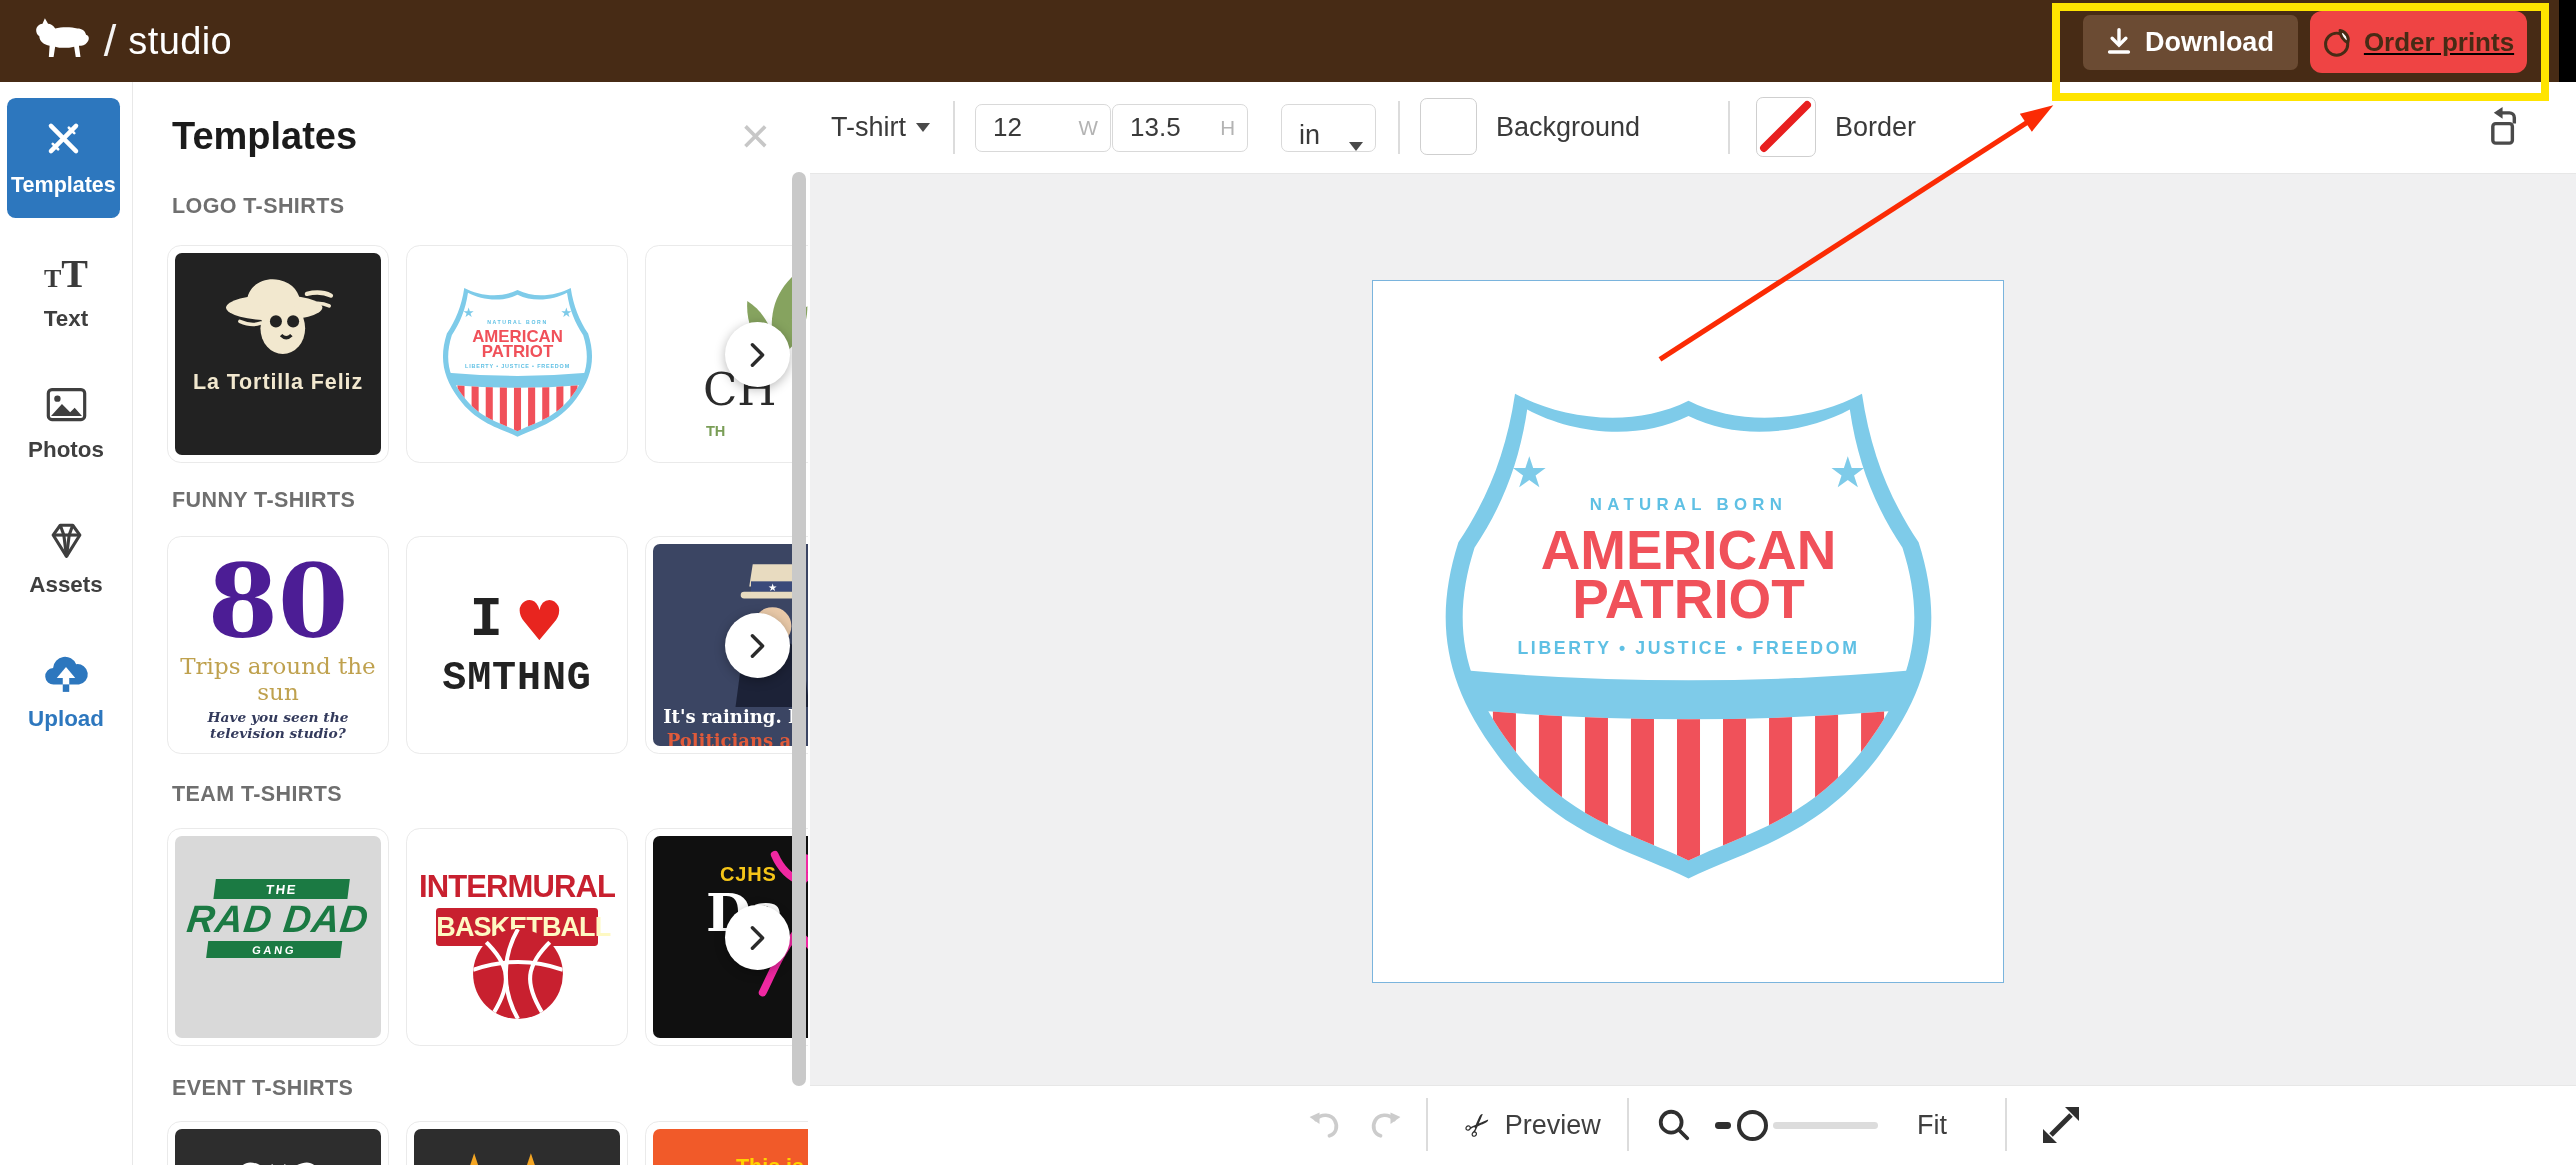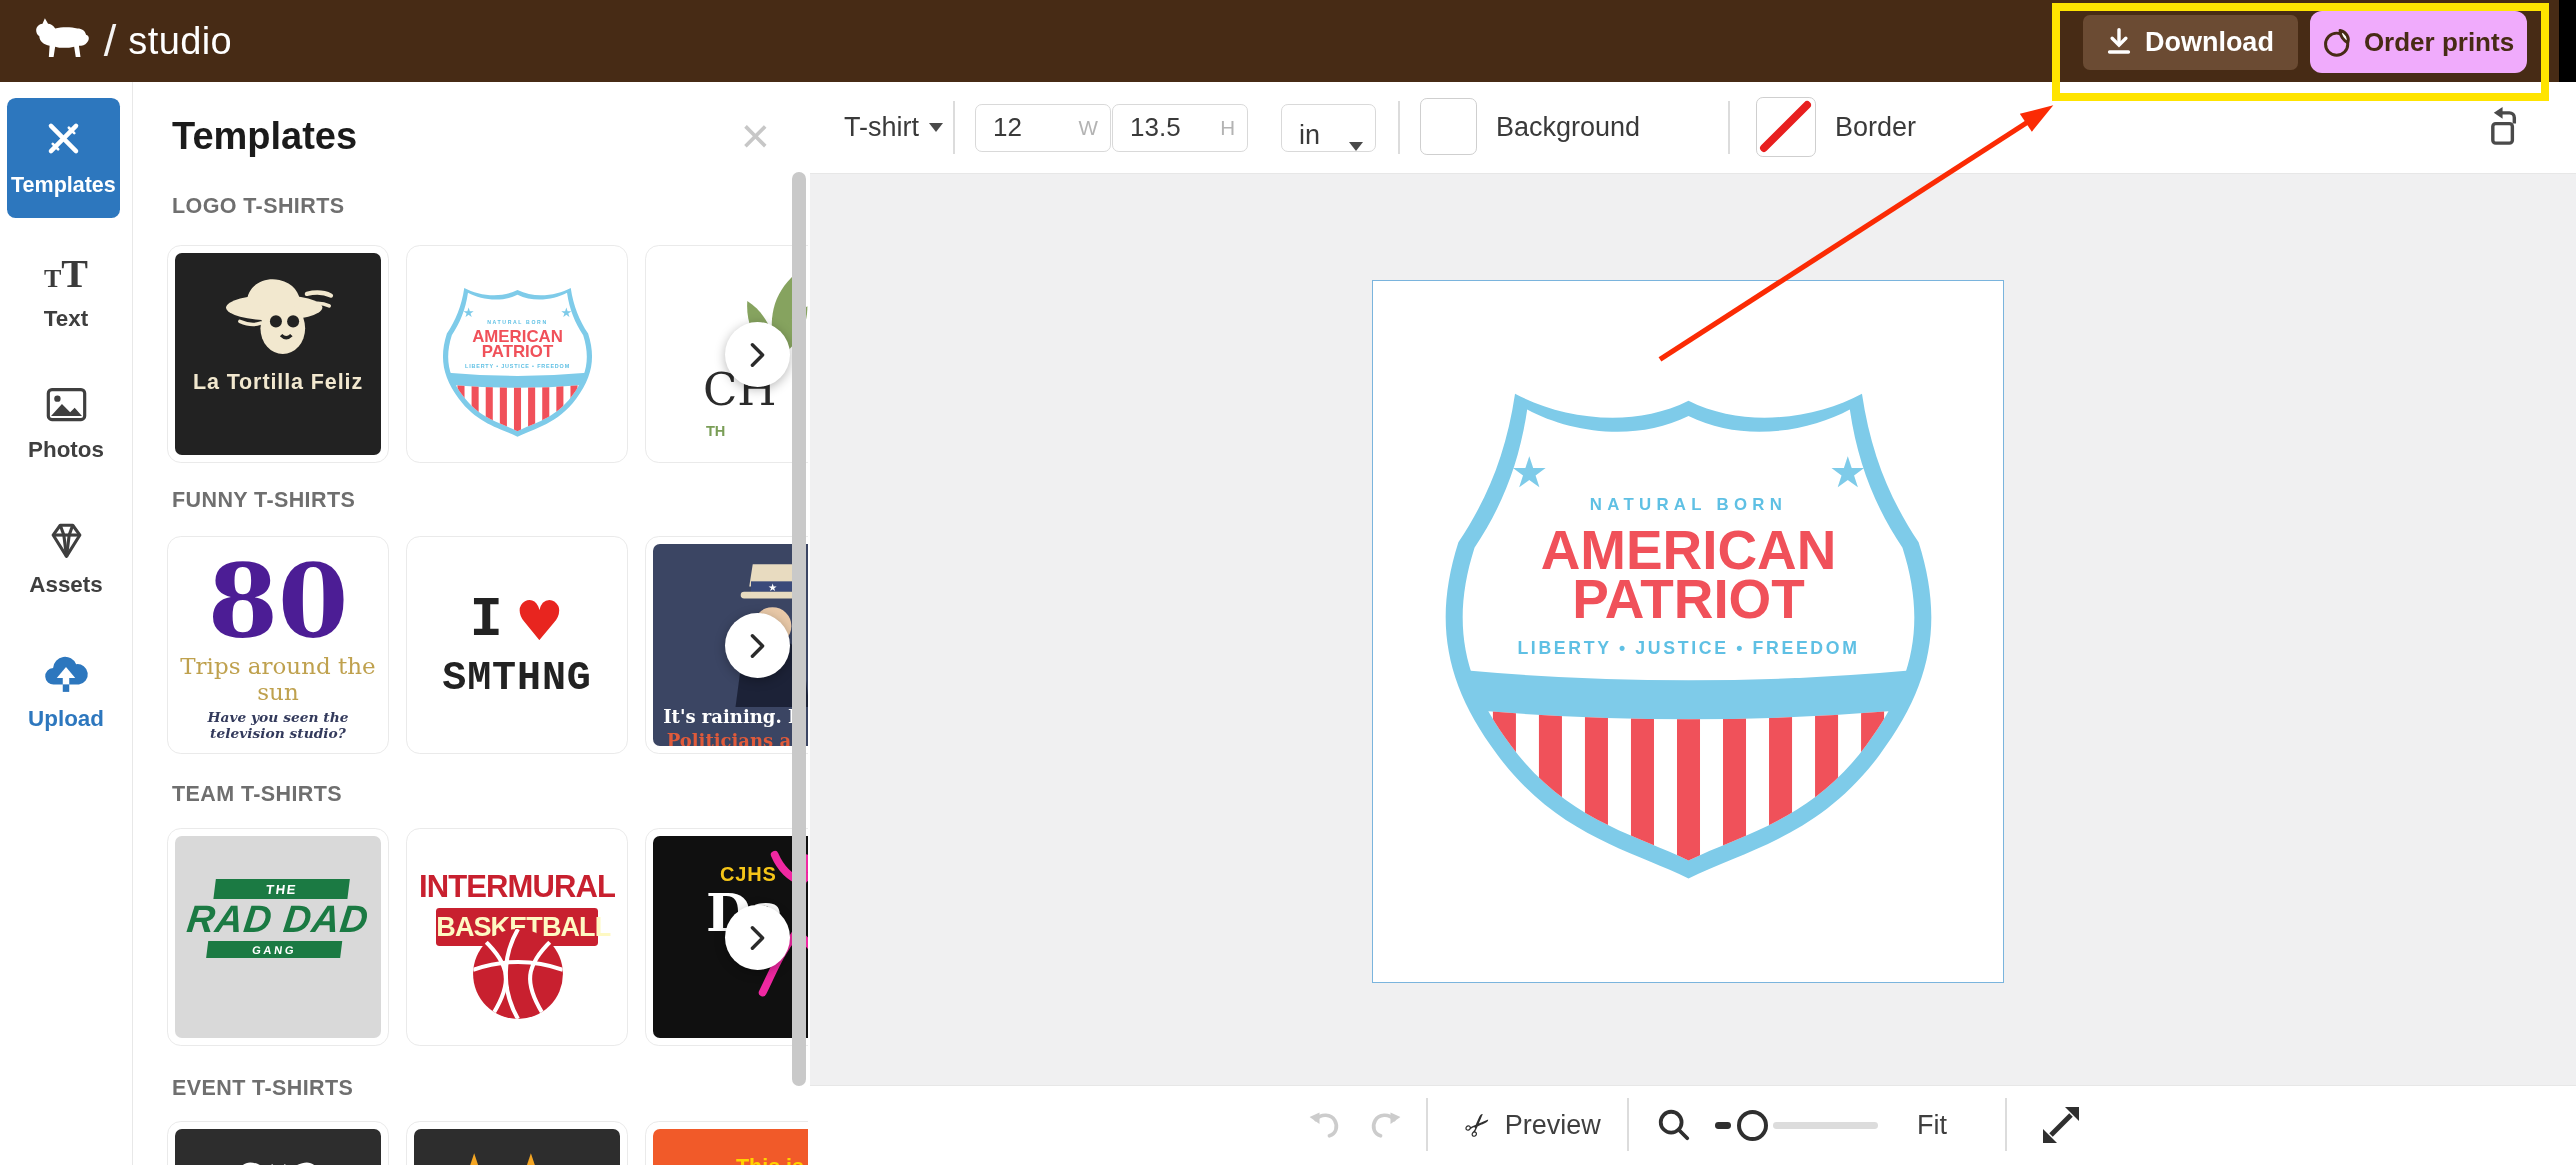--- a/index.html
+++ b/index.html
@@ -10,22 +10,22 @@
   
   .topbar{left:0;top:0;width:2576px;height:82px;background:#472b15;display:flex;align-items:center;}
   .logo{display:flex;align-items:center;margin-left:33px;color:#fff;}
   .logo .slash{font-size:45px;font-weight:300;margin:0 12px 0 13.8px;opacity:.95;}
   .logo .name{font-size:38px;font-weight:500;letter-spacing:0.4px;}
   .corner-black{right:0;top:0;width:17px;height:82px;background:#000;}
 
   .dl-btn{left:2083px;top:14.6px;width:215px;height:55px;background:#6b4b33;border-radius:6.9px;
           display:flex;align-items:center;justify-content:center;gap:13.8px;cursor:pointer;}
   .dl-btn span{color:#fff;font-size:27px;font-weight:bold;}
-  .op-btn{left:2310px;top:11.2px;width:217px;height:62px;background:#f0abfc;border-radius:12px;
-          display:flex;align-items:center;justify-content:center;gap:12px;cursor:pointer;}
+  .op-btn{left:2310px;top:11.2px;width:217px;height:62px;background:#ef4444;border-radius:12px;
+          display:flex;align-items:center;justify-content:center;gap:12px;cursor:pointer;text-decoration:underline;}
   .op-btn span{color:#472b15;font-size:26px;font-weight:bold;}
 
   
   .hl-box{left:2052px;top:2.6px;width:497px;height:98px;border:8.6px solid #ffe400;box-sizing:border-box;z-index:60;pointer-events:none;}
   .arrow-svg{left:1634px;top:82px;width:447px;height:292px;z-index:59;pointer-events:none;}
 
   
   .sidebar{left:0;top:82px;width:133px;height:1083px;background:#fff;border-right:1.7px solid #e8e8e8;box-sizing:border-box;}
   .tile{position:absolute;left:6.9px;top:15.5px;width:113px;height:120px;background:#2d77be;border-radius:8.6px;
         display:flex;flex-direction:column;align-items:center;justify-content:center;gap:10.3px;cursor:pointer;}
@@ -425,21 +425,21 @@
     <div class="card" style="left:512px;top:1039px;">
       <div class="thumb t-orange">
         <span class="txt">This is n</span>
       </div>
     </div>
 
     <div class="abs scrollbar" style="left:659px;top:90px;position:absolute;"></div>
   </div>
 
   <div class="abs toolbar">
-    <div class="tb-item" style="left:34px;">
+    <div class="tb-item" style="left:21px;">
       <span class="tb-label">T-shirt</span>
       <span class="caret"></span>
     </div>
     <div class="vsep" style="left:143px;"></div>
     <div class="tb-box" style="left:165px;width:136px;">
       <input value="12" style="">
       <span class="unit-hint">W</span>
     </div>
     <div class="tb-box" style="left:302px;width:136px;">
       <input value="13.5" style="">

